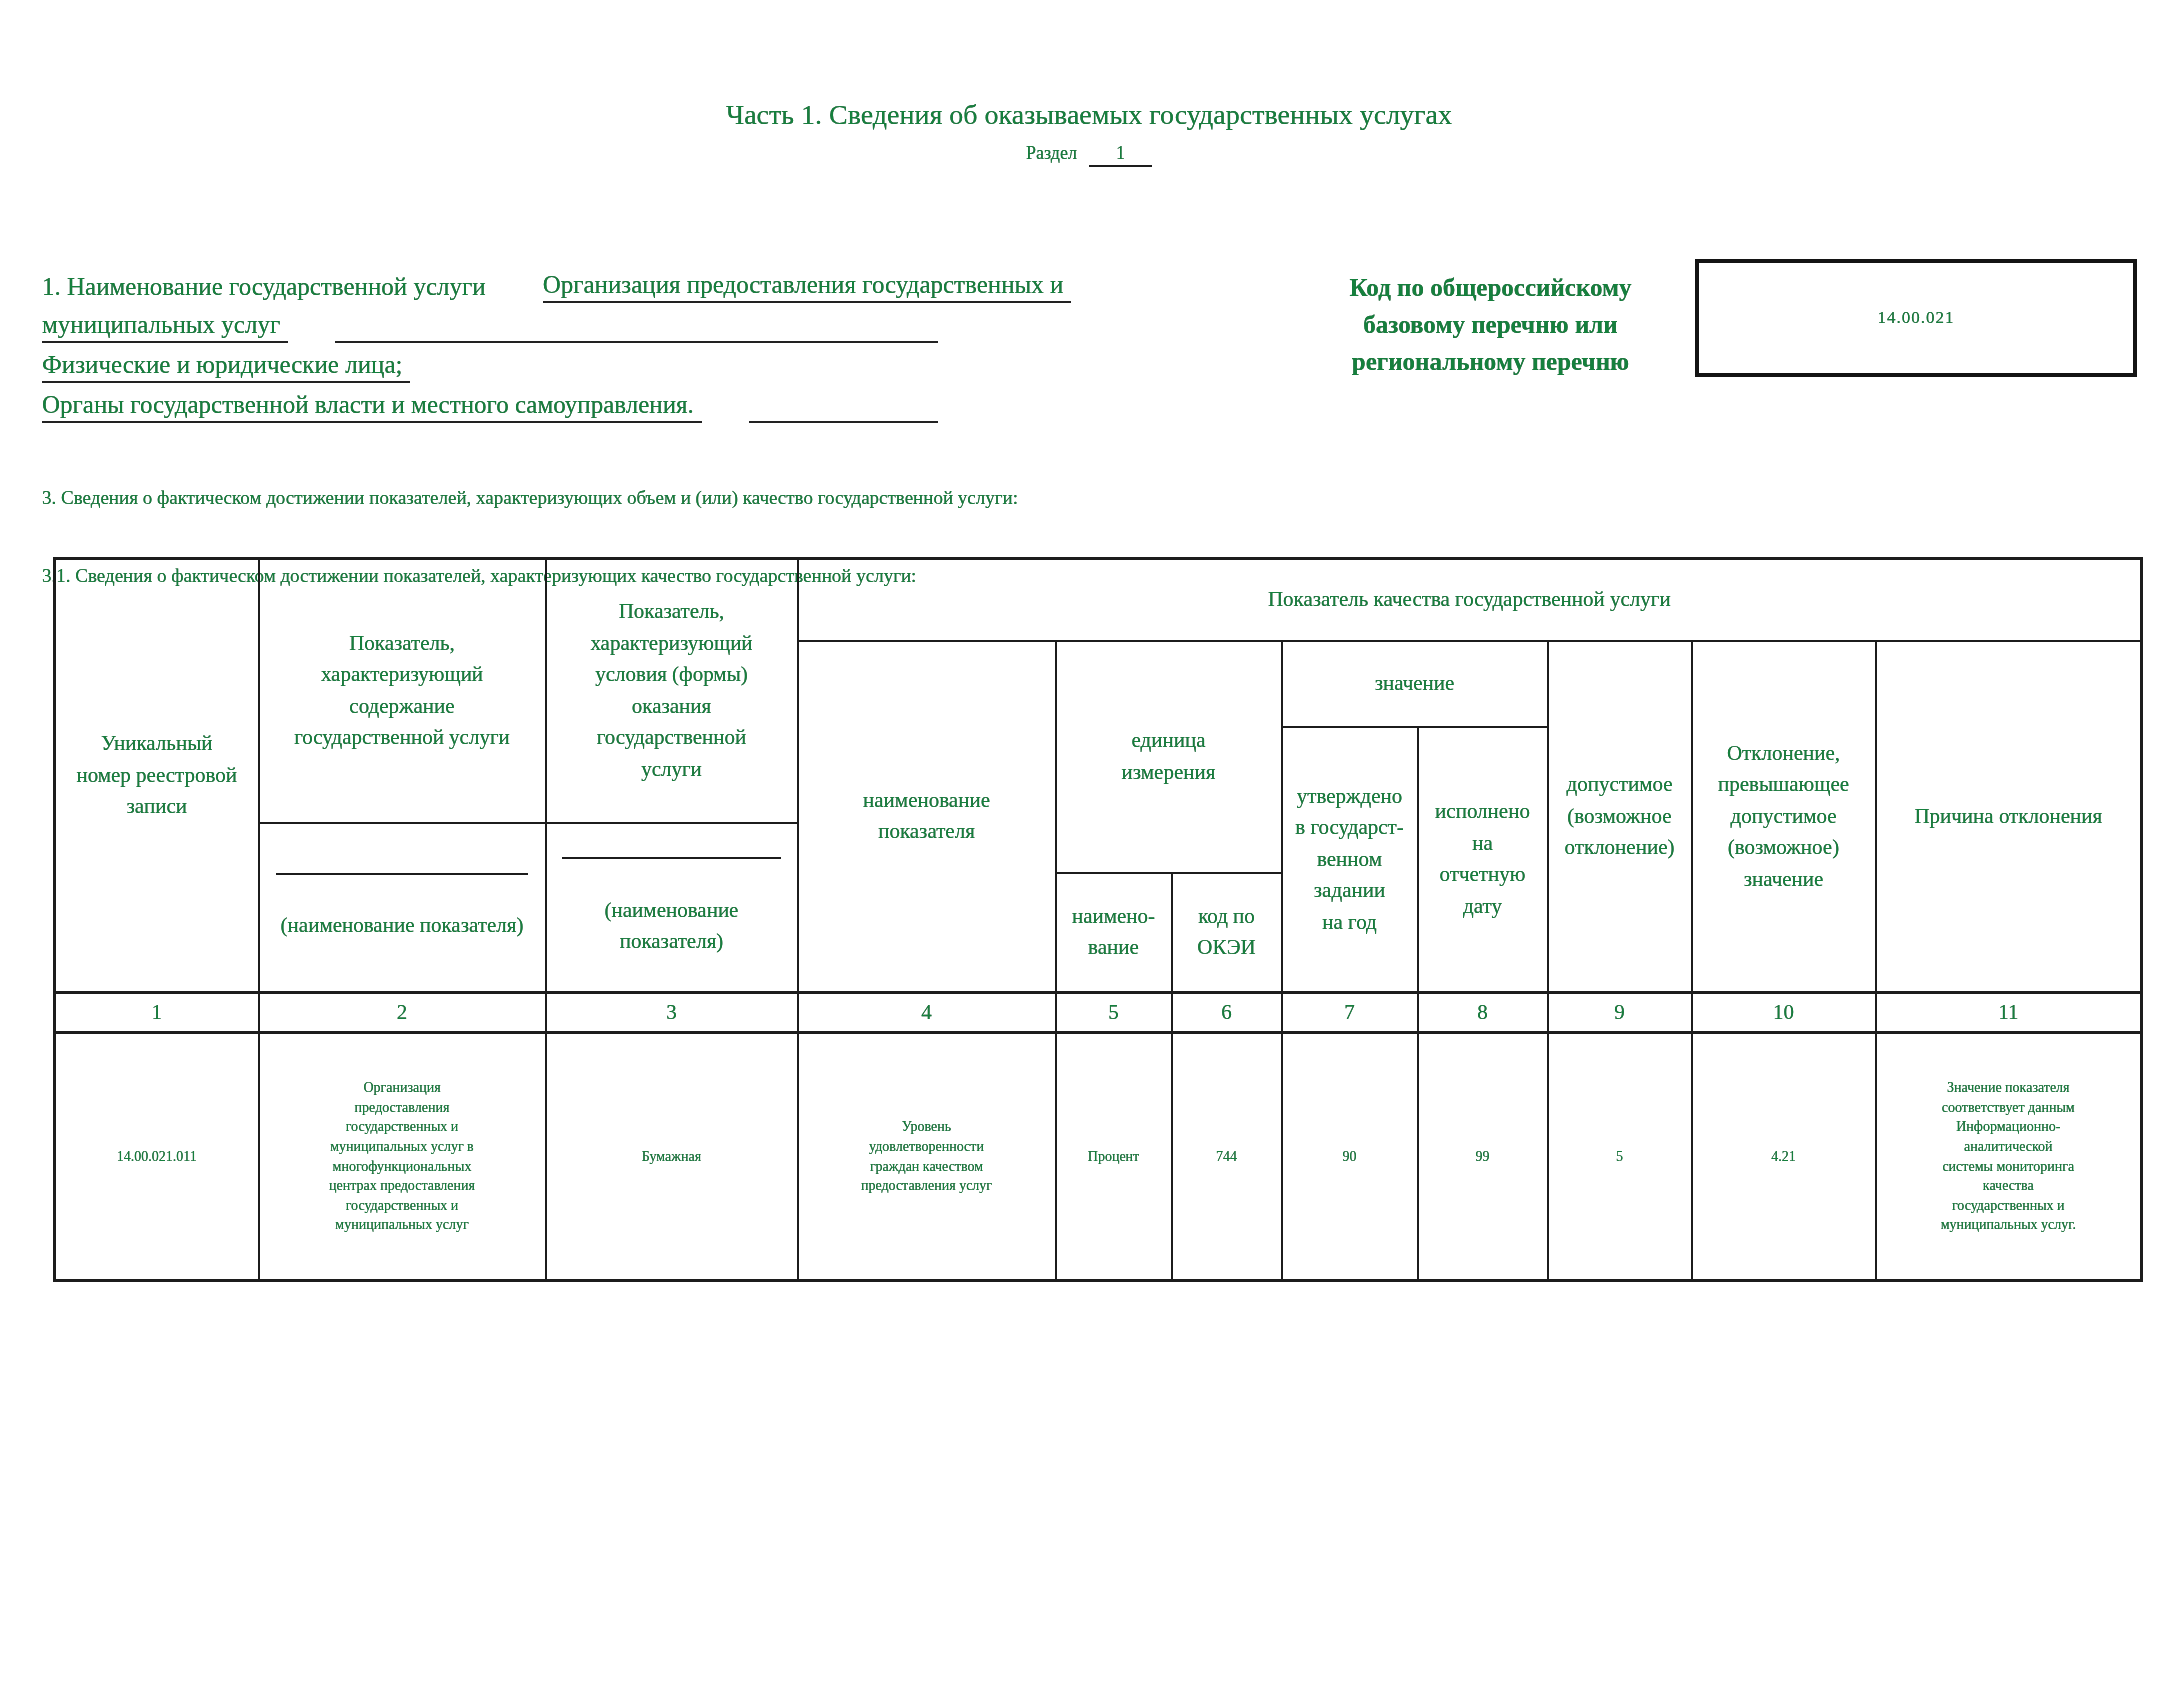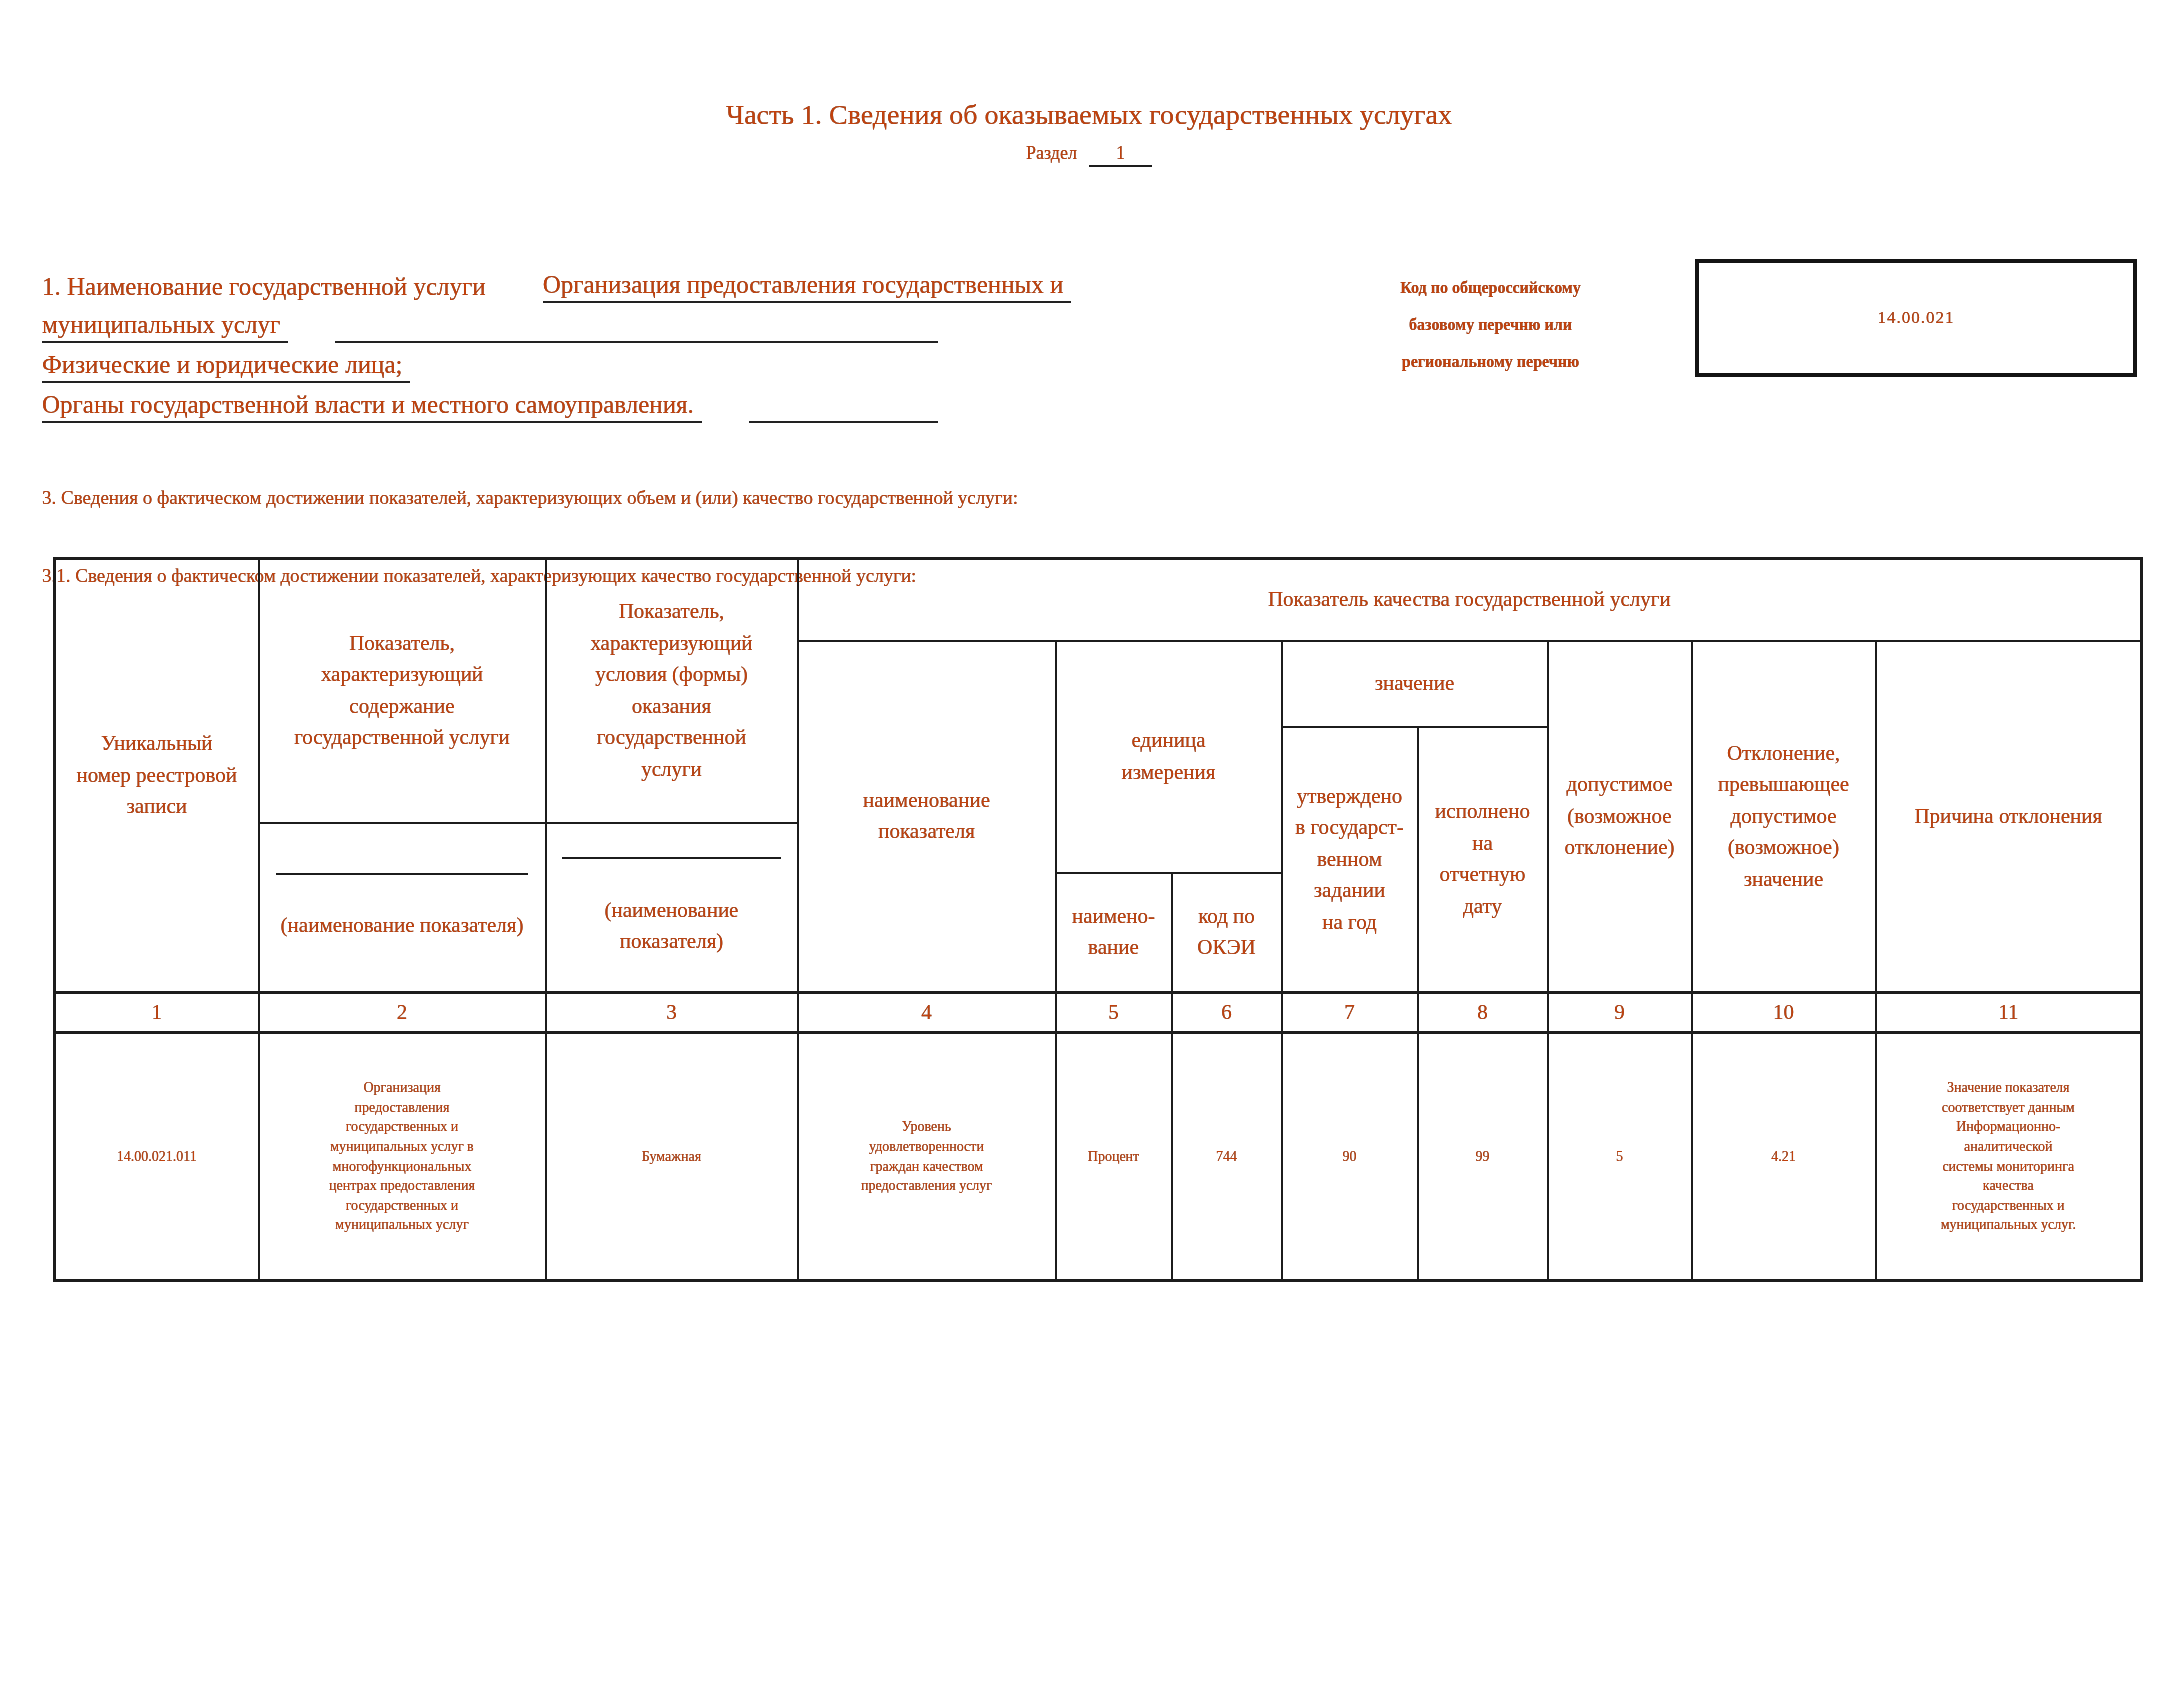--- a/index.html
+++ b/index.html
@@ -1,31 +1,31 @@
 <!DOCTYPE html>
 <html><head>
 <meta charset="utf-8">
 <style>
   html,body{margin:0;padding:0;background:#ffffff;}
   *{box-sizing:border-box;}
   .doc{
     position:relative;width:2178px;height:1683px;background:#ffffff;
-    font-family:"Liberation Serif","DejaVu Serif",serif;color:#c2410c;
+    font-family:"Liberation Serif","DejaVu Serif",serif;color:#15803d;
     text-shadow:0 0 0.6px rgba(25,25,25,0.75);
   }
   .title{position:absolute;left:0;right:0;top:99px;text-align:center;font-size:28px;}
   .razdel{position:absolute;left:0;right:0;top:143px;text-align:center;font-size:18px;}
   .sec-num{display:inline-block;min-width:63px;border-bottom:2px solid #1d1d1d;text-align:center;margin-left:12px;padding:0 4px 1px 4px;}
   .left-block{position:absolute;left:42px;top:263px;width:896px;font-size:25px;}
   .line{display:flex;align-items:flex-end;height:40px;gap:47px;}
   .lbl{white-space:nowrap;margin-right:10px;padding-bottom:2px;}
   .u{white-space:nowrap;border-bottom:2px solid #222;padding:0 8px 2px 0;}
   .fill{flex:1 1 auto;border-bottom:2px solid #222;height:10px;}
   .code-label{position:absolute;left:1317px;top:269px;width:347px;text-align:center;
-    font-size:16px;line-height:37px;font-weight:bold;white-space:pre-line;}
+    font-size:25px;line-height:37px;font-weight:bold;white-space:pre-line;}
   .code-box{position:absolute;left:1695px;top:259px;width:442px;height:118px;border:4px solid #141414;
     display:flex;align-items:center;justify-content:center;font-size:17px;letter-spacing:1px;}
   .p3,.p31{position:absolute;left:42px;width:2099px;font-size:19px;}
   .p3{top:487px;}
   .p31{top:525px;margin-top:40px;}
   table.t{position:absolute;left:53px;top:557px;border-collapse:collapse;table-layout:fixed;
     width:2087px;border:3px solid #1c1c1c;}
   table.t td{border:2px solid #1c1c1c;padding:2px 3px;text-align:center;vertical-align:middle;
     white-space:pre-line;overflow:hidden;}
   td.hc{font-size:21px;line-height:1.5;}

